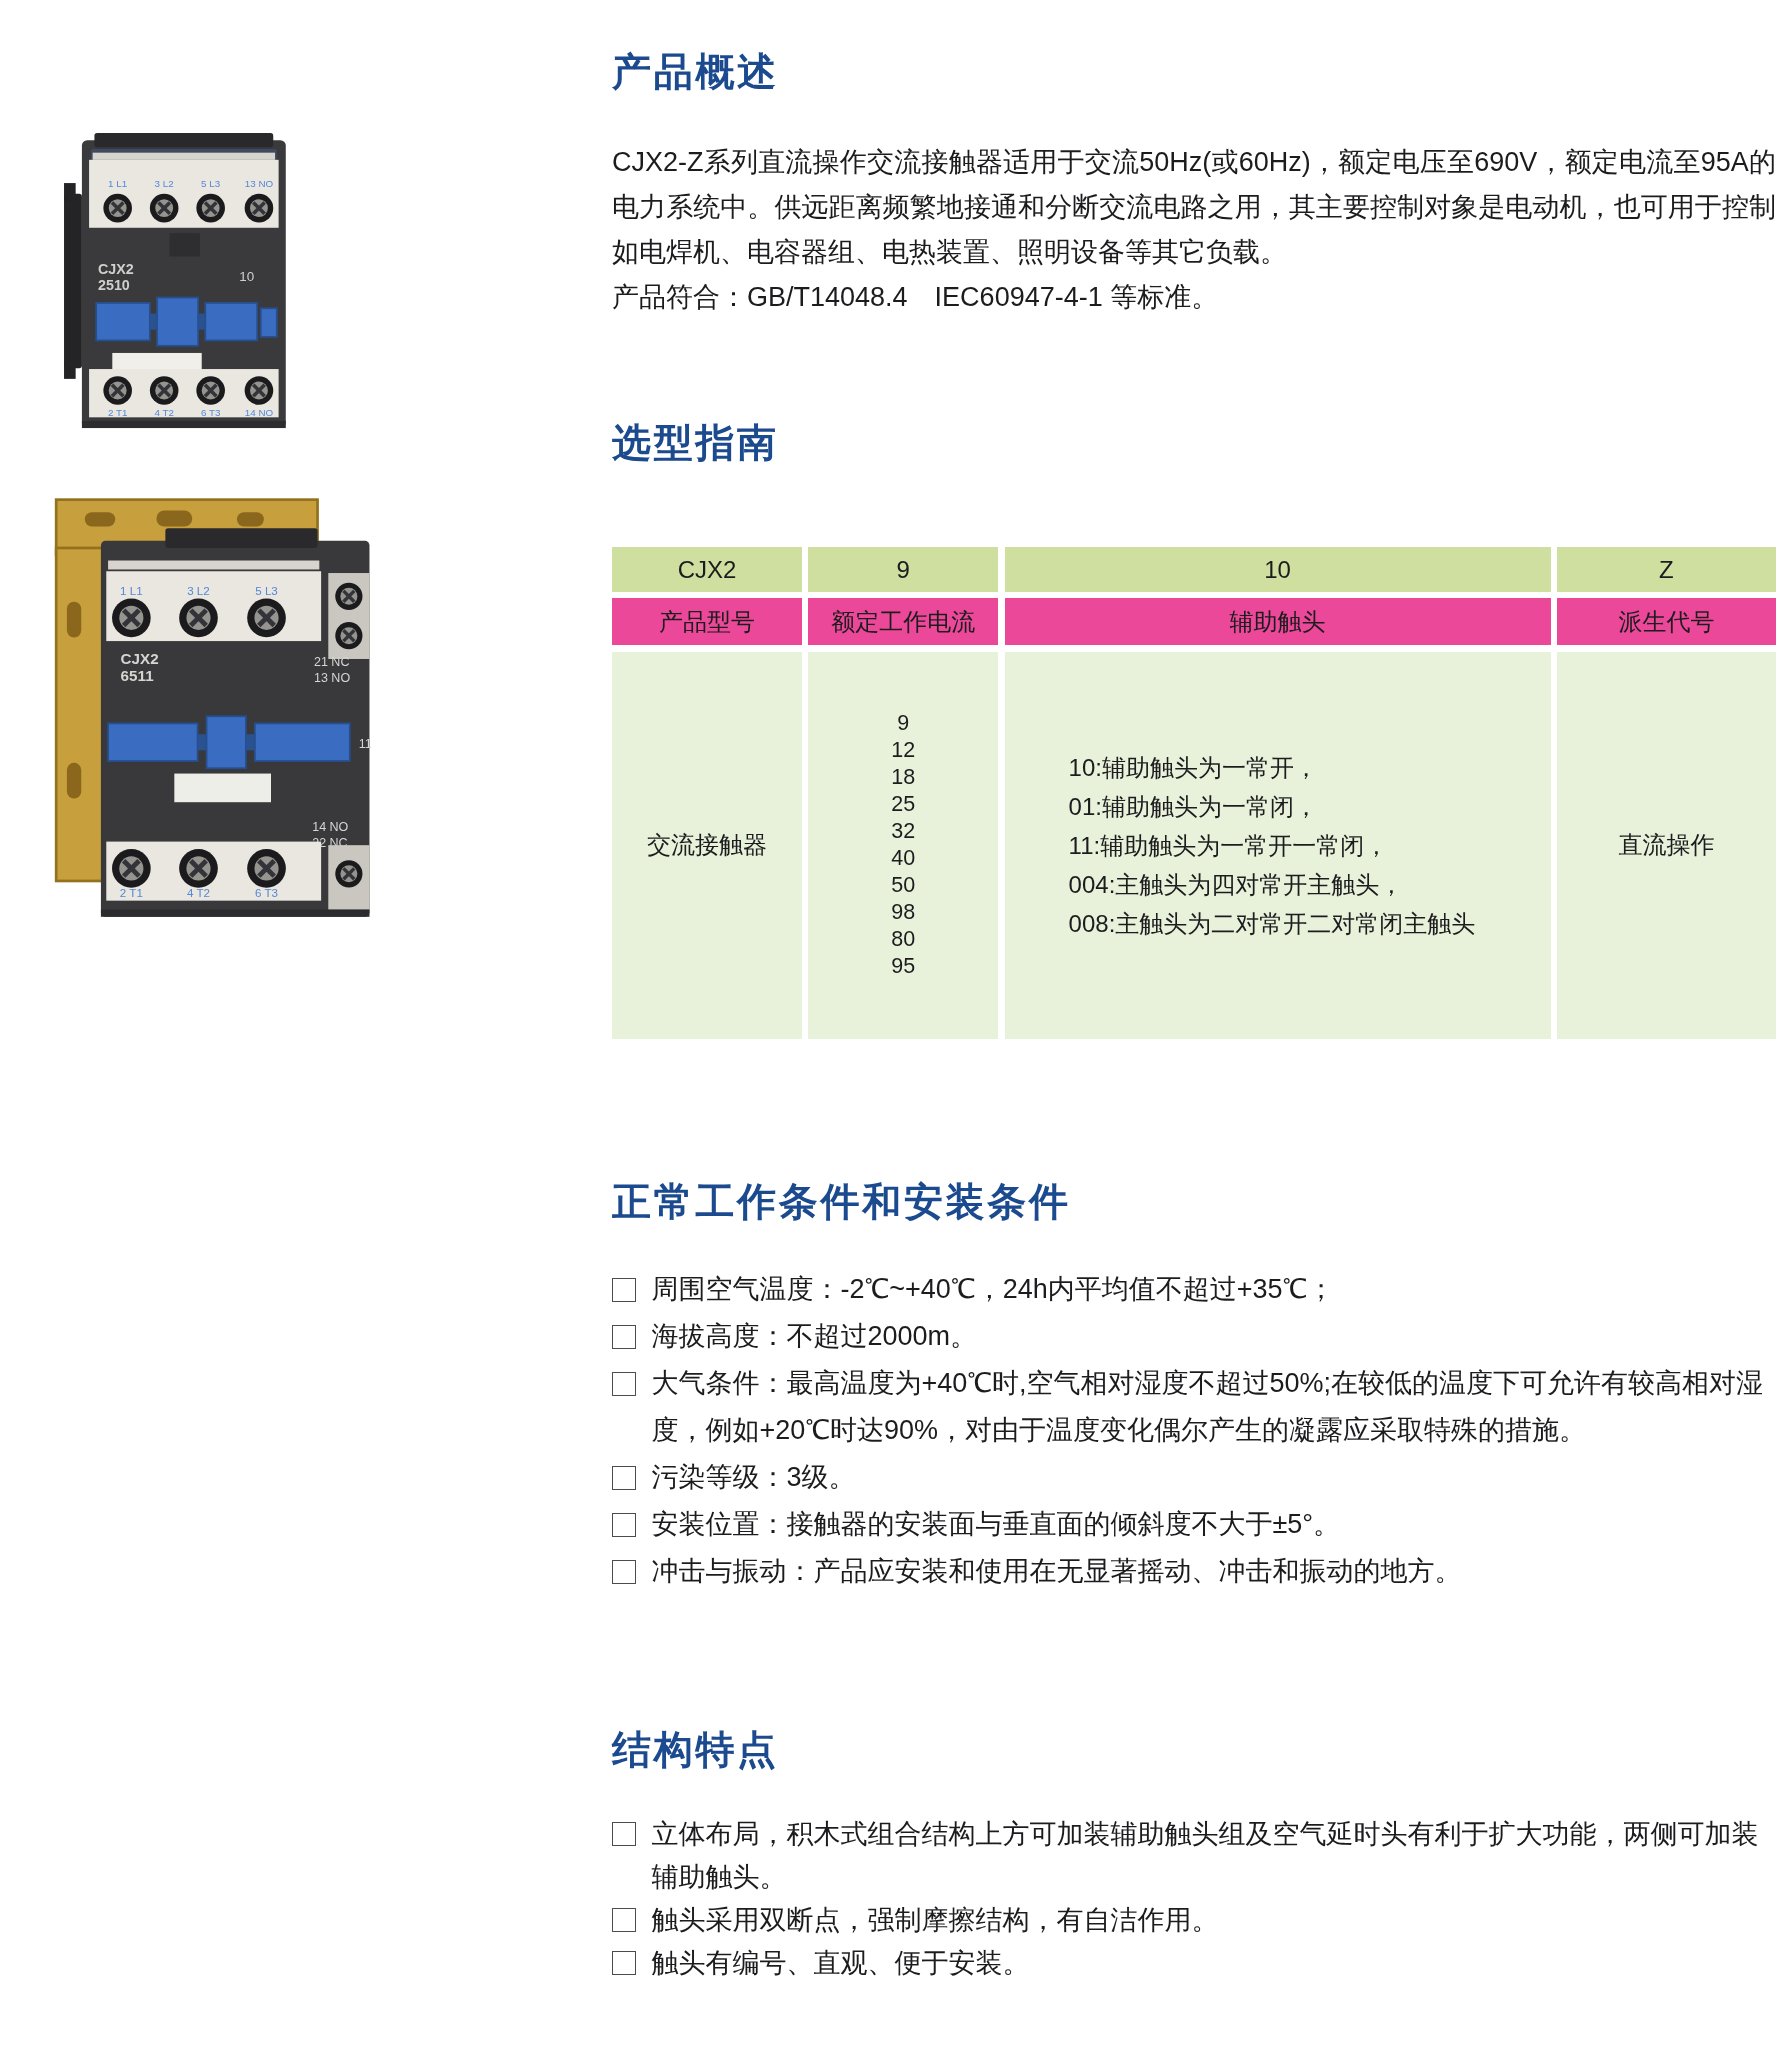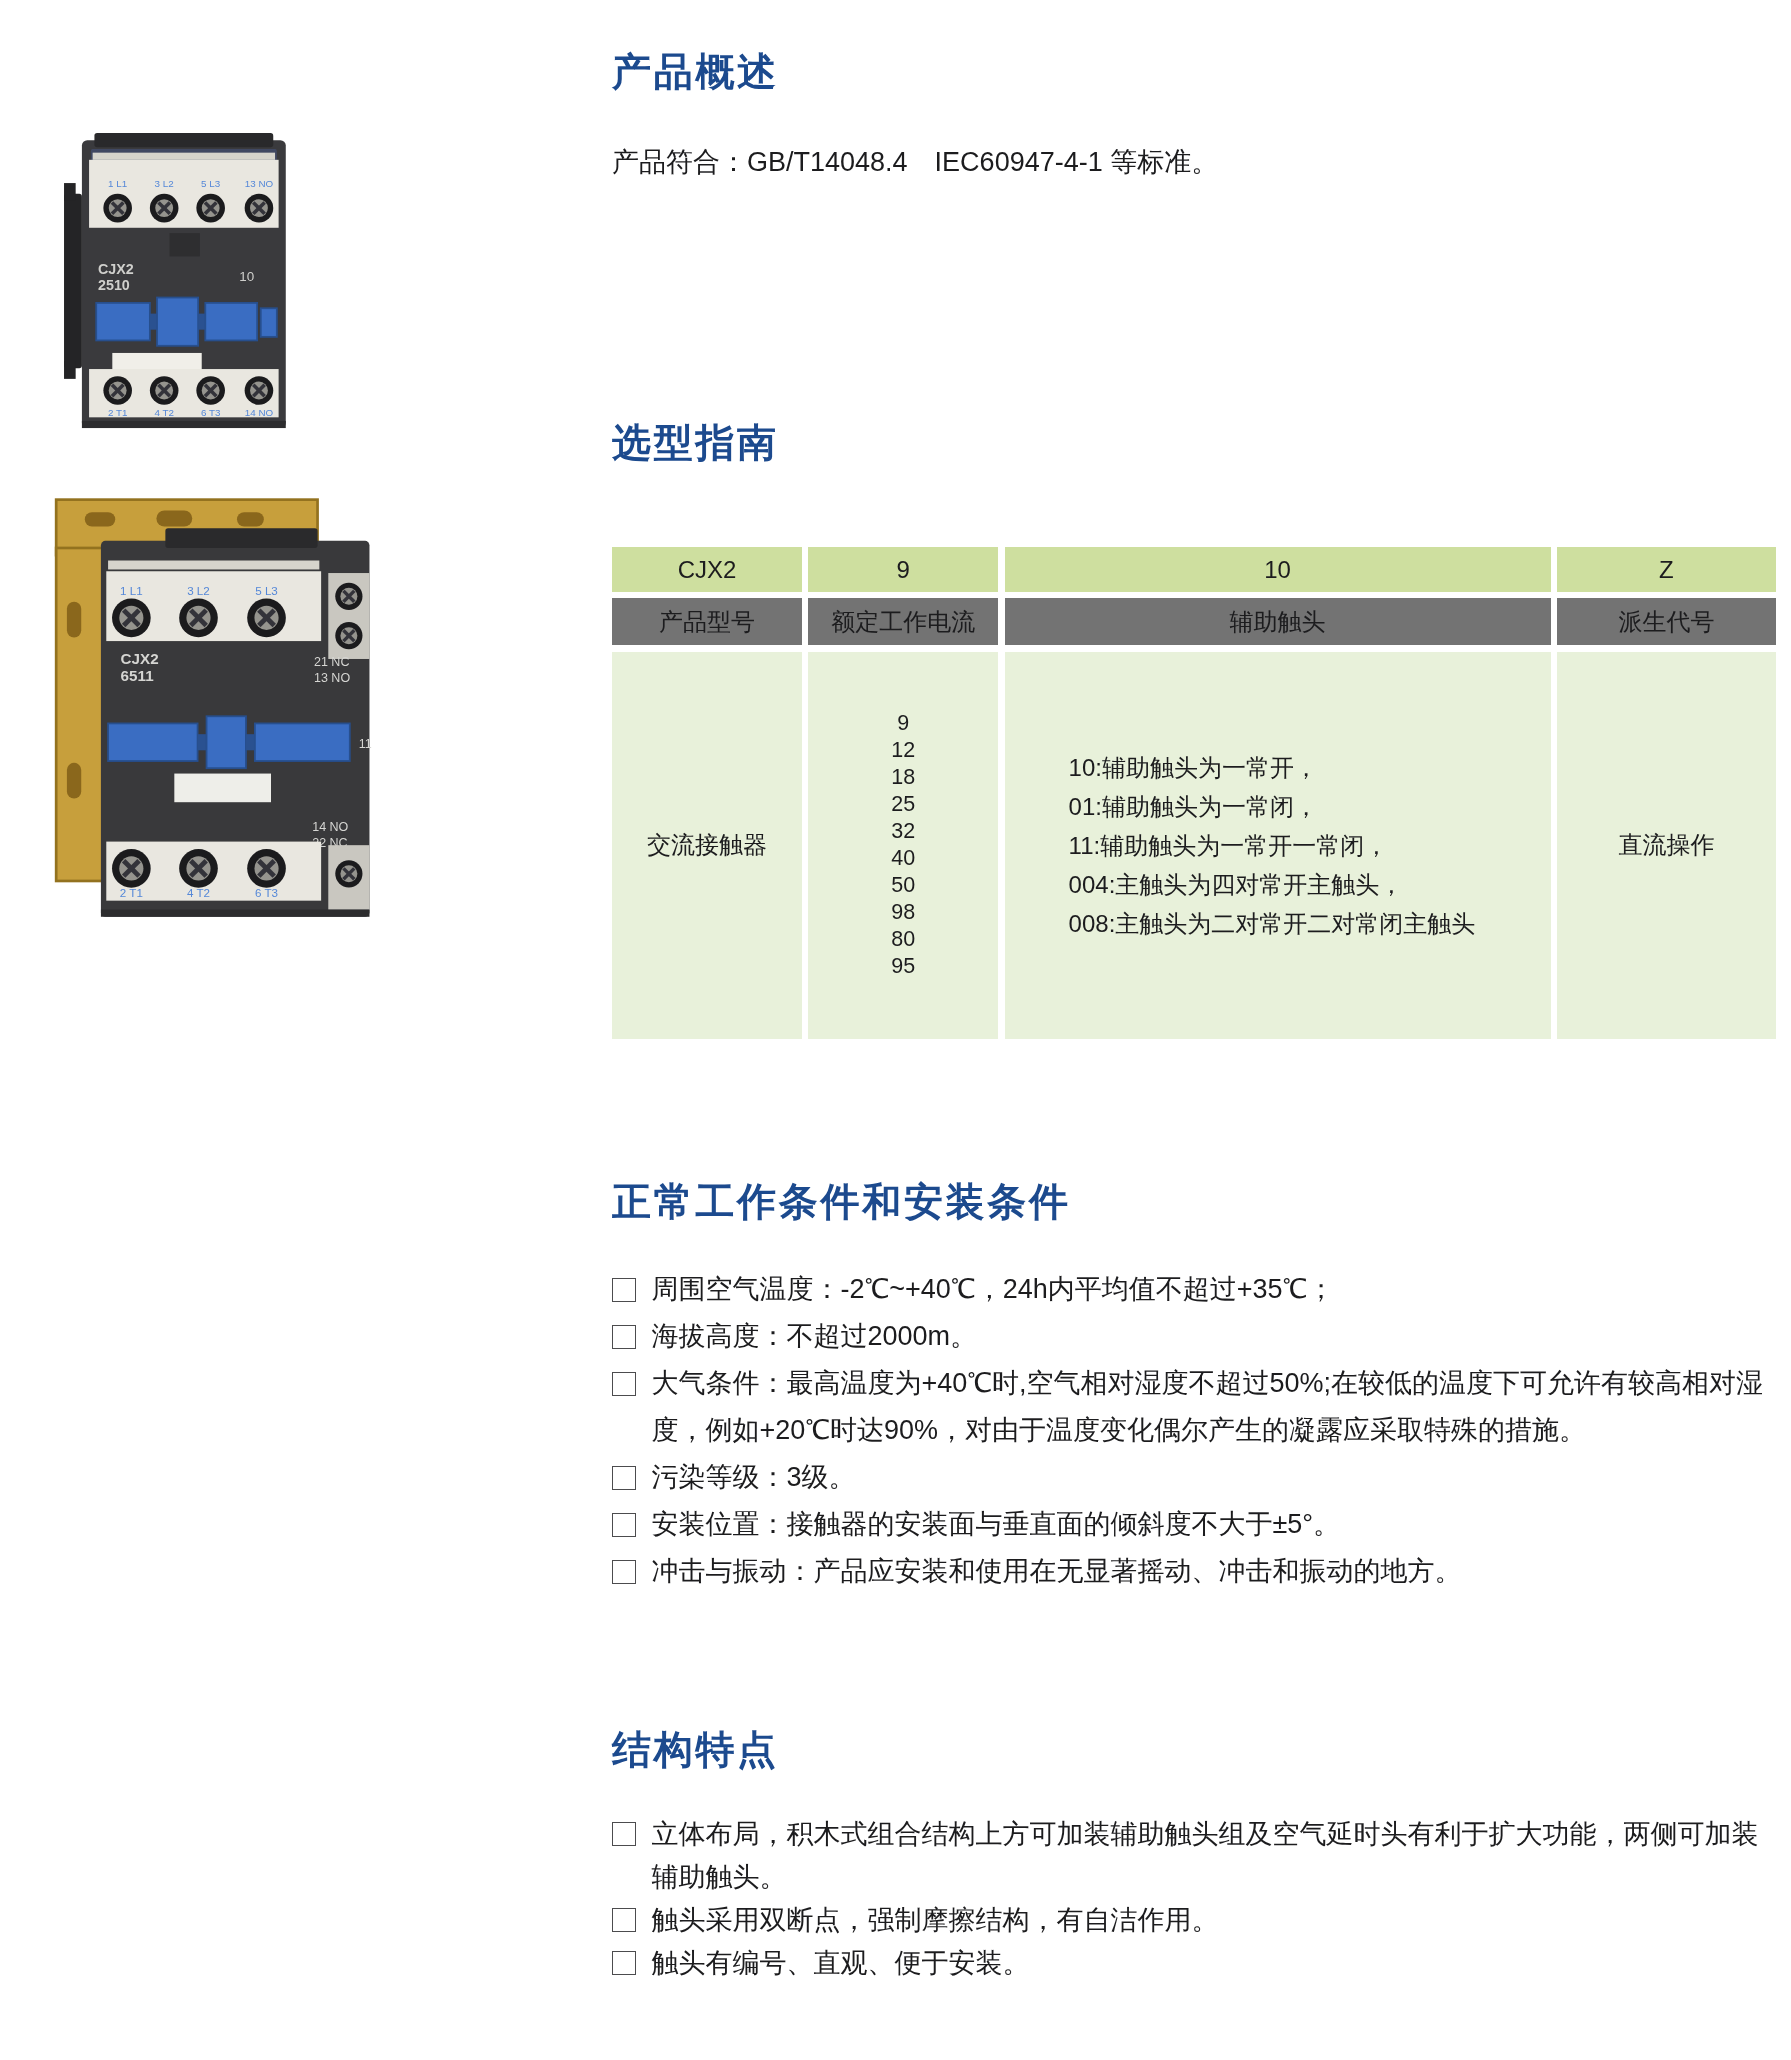--- a/index.html
+++ b/index.html
@@ -16,21 +16,21 @@
   .overview-text{position:absolute;left:612px;top:140px;width:1164px;
         font-size:27px;line-height:45px;text-align:justify;}
   .overview-text p{margin:0;}
 
   
   .sel-table{position:absolute;left:612px;top:547px;width:1164px;
         display:grid;grid-template-columns:190px 190px 546px 219px;gap:6.3px;}
   .cell{display:flex;align-items:center;justify-content:center;
         box-sizing:border-box;font-size:24px;}
   .r1{height:45px;background:#cedf9f;}
-  .r2{height:47px;background:#737373;}
+  .r2{height:47px;background:#ec4899;}
   .r3{height:387px;background:#e8f1da;}
   .currents-col{flex-direction:column;font-size:21.5px;line-height:27px;}
   .aux-col{flex-direction:column;align-items:flex-start;justify-content:center;
         padding-left:64px;font-size:24px;line-height:39px;}
 
   
   .cond-list,.feat-list{position:absolute;left:612px;width:1173px;margin:0;padding:0;list-style:none;}
   .cond-list{top:1266px;}
   .feat-list{top:1813px;}
   .blist li{display:flex;gap:15px;font-size:27px;}
@@ -157,20 +157,21 @@
     <text x="167" y="450" font-size="13" fill="#5588d8" text-anchor="middle">4 T2</text>
     <text x="243" y="450" font-size="13" fill="#5588d8" text-anchor="middle">6 T3</text>
 
     <rect x="312" y="392" width="46" height="72" fill="#c9c7c0"></rect>
     <use href="#screw" transform="translate(335,424) scale(0.95)"></use>
     <rect x="58" y="464" width="300" height="8" fill="#2c2c2e"></rect>
   </svg>
 
   <h2 id="t-overview" class="section-title">产品概述</h2>
   <div class="overview-text">
+    <p>CJX2-Z系列直流操作交流接触器适用于交流50Hz(或60Hz)，额定电压至690V，额定电流至95A的电力系统中。供远距离频繁地接通和分断交流电路之用，其主要控制对象是电动机，也可用于控制如电焊机、电容器组、电热装置、照明设备等其它负载。</p>
     <p>产品符合：GB/T14048.4　IEC60947-4-1 等标准。</p>
   </div>
 
   <h2 id="t-selection" class="section-title">选型指南</h2>
 
   <div class="sel-table">
     <div class="cell r1">CJX2</div>
     <div class="cell r1">9</div>
     <div class="cell r1">10</div>
     <div class="cell r1">Z</div>

